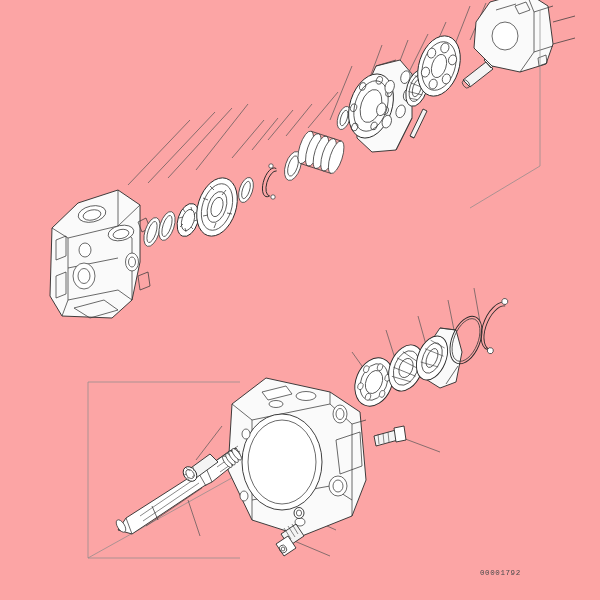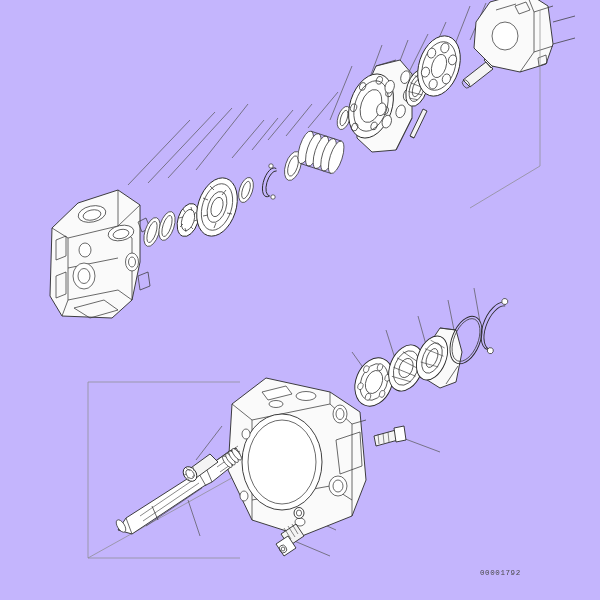--- a/index.html
+++ b/index.html
@@ -1,19 +1,19 @@
 <!DOCTYPE html>
 <html><head>
 <meta charset="utf-8">
 <title>Parts Diagram</title>
 <style>
   html,body{margin:0;padding:0;background:#ffffff;}
   body{width:600px;height:600px;overflow:hidden;
        font-family:"Liberation Sans",sans-serif;color:#1a1a1a;}
-  #sheet{position:relative;width:600px;height:600px;background:#c4b5fd;}
+  #sheet{position:relative;width:600px;height:600px;background:#fca5a5;}
   #canvas{position:absolute;left:0;top:0;width:600px;height:600px;}
   #partno{position:absolute;left:480px;top:569px;
           font-family:"Liberation Mono",monospace;
           font-size:7.5px;letter-spacing:.6px;color:#4a4a4a;
           white-space:nowrap;}
   .ln{fill:none;stroke:#3a3a3a;stroke-width:.75;}
   .ln2{fill:none;stroke:#2a2a2a;stroke-width:.9;}
   .lead{fill:none;stroke:#555;stroke-width:.7;}
   .div{fill:none;stroke:#8a8a8a;stroke-width:.7;}
   .fillw{fill:#ffffff;}

